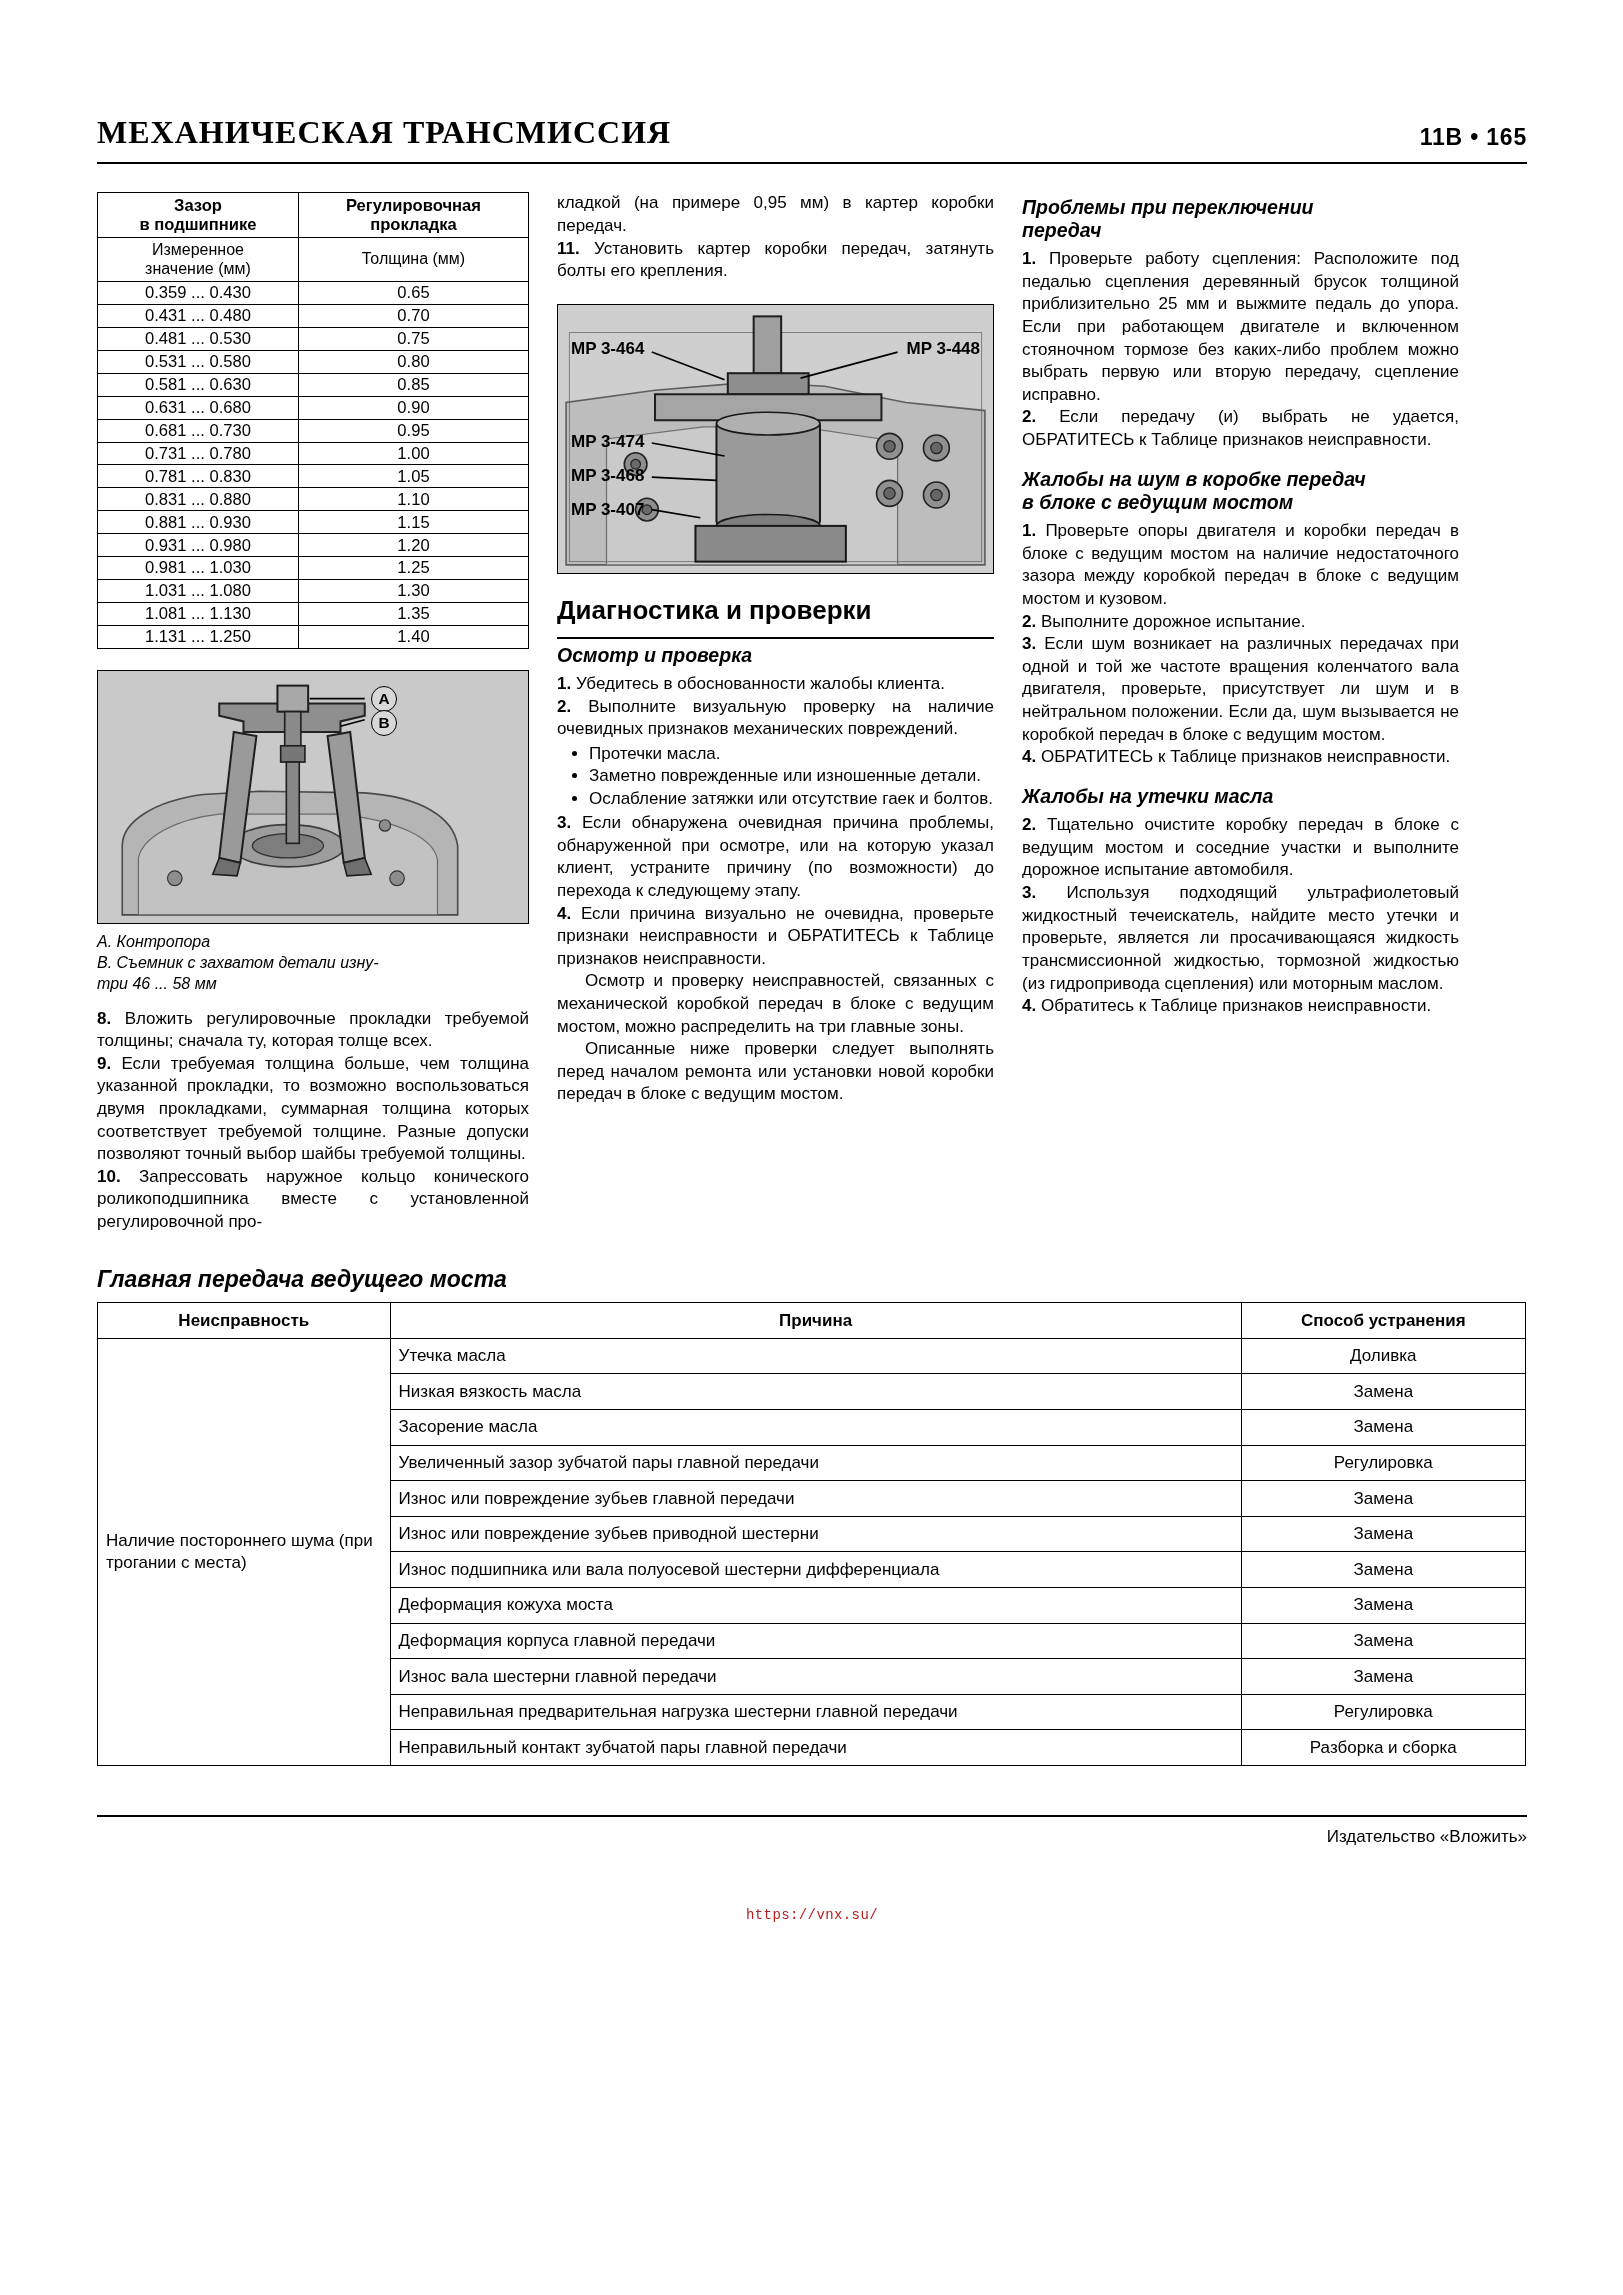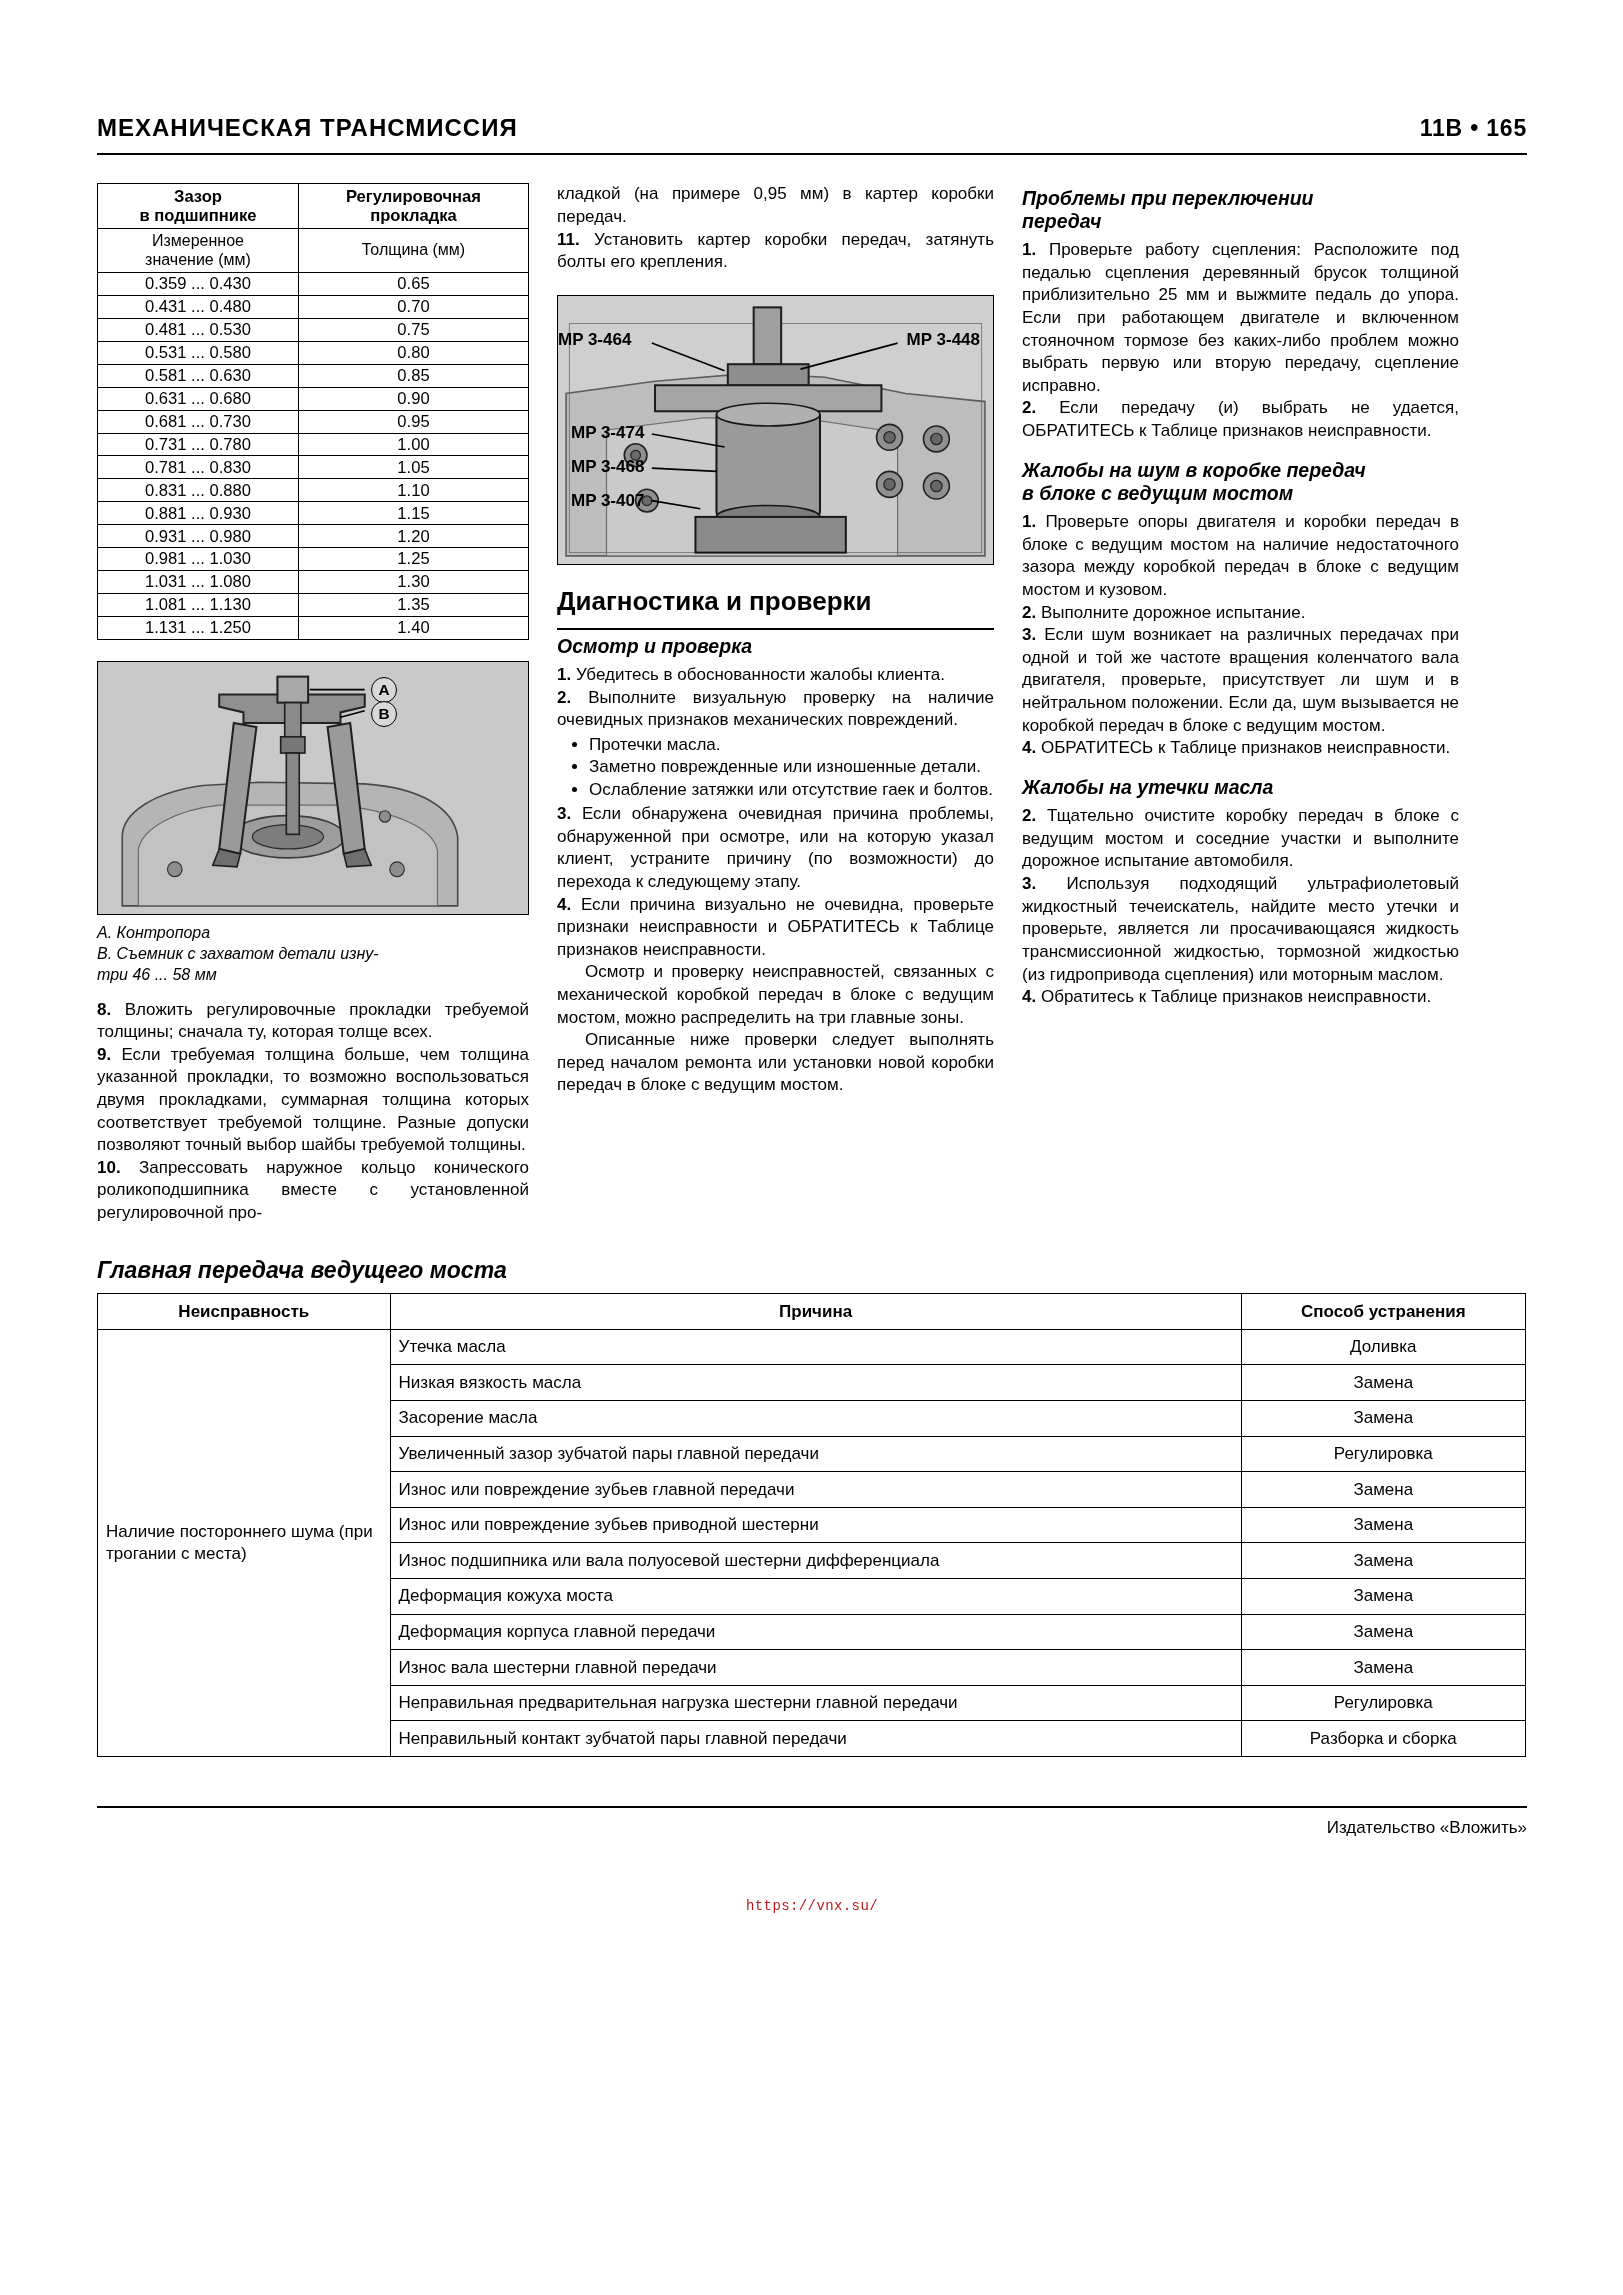--- a/index.html
+++ b/index.html
@@ -21,22 +21,23 @@
   
   .header{
     margin:0 97px;
     padding-top:114px;
     display:flex;
     align-items:flex-end;
     justify-content:space-between;
   }
   .header-title{
     font-weight:bold;
-    font-size:24px;
+    font-size:32px;
     letter-spacing:1px;
+    font-family:Liberation Serif, serif;
   }
   .header-page{
     font-weight:bold;
     font-size:23px;
     letter-spacing:0.8px;
   }
   .header-rule{
     margin:11.4px 97px 0 97px;
     border-bottom:2.4px solid #000;
   }
@@ -378,21 +379,21 @@
           <circle cx="410" cy="232" r="7" fill="#666" stroke="#222" stroke-width="1.5"></circle>
           <circle cx="468" cy="234" r="16" fill="#909090" stroke="#222" stroke-width="2"></circle>
           <circle cx="468" cy="234" r="7" fill="#666" stroke="#222" stroke-width="1.5"></circle>
 
           <line x1="116" y1="58" x2="206" y2="92" stroke="#000" stroke-width="2"></line>
           <line x1="420" y1="58" x2="300" y2="90" stroke="#000" stroke-width="2"></line>
           <line x1="116" y1="170" x2="206" y2="186" stroke="#000" stroke-width="2"></line>
           <line x1="116" y1="212" x2="196" y2="216" stroke="#000" stroke-width="2"></line>
           <line x1="116" y1="252" x2="176" y2="262" stroke="#000" stroke-width="2"></line>
         </svg>
-        <div class="fig-label" style="left:0;top:34px;">MP 3-464</div>
+        <div class="fig-label" style="left:13px;top:34px;">MP 3-464</div>
         <div class="fig-label" style="right:13px;top:34px;">MP 3-448</div>
         <div class="fig-label" style="left:13px;top:127px;">MP 3-474</div>
         <div class="fig-label" style="left:13px;top:161px;">MP 3-468</div>
         <div class="fig-label" style="left:13px;top:195px;">MP 3-407</div>
       </div>
 
       <h2 class="section">Диагностика и проверки</h2>
       <h3 class="sub first">Осмотр и проверка</h3>
 
       <p class="body">

